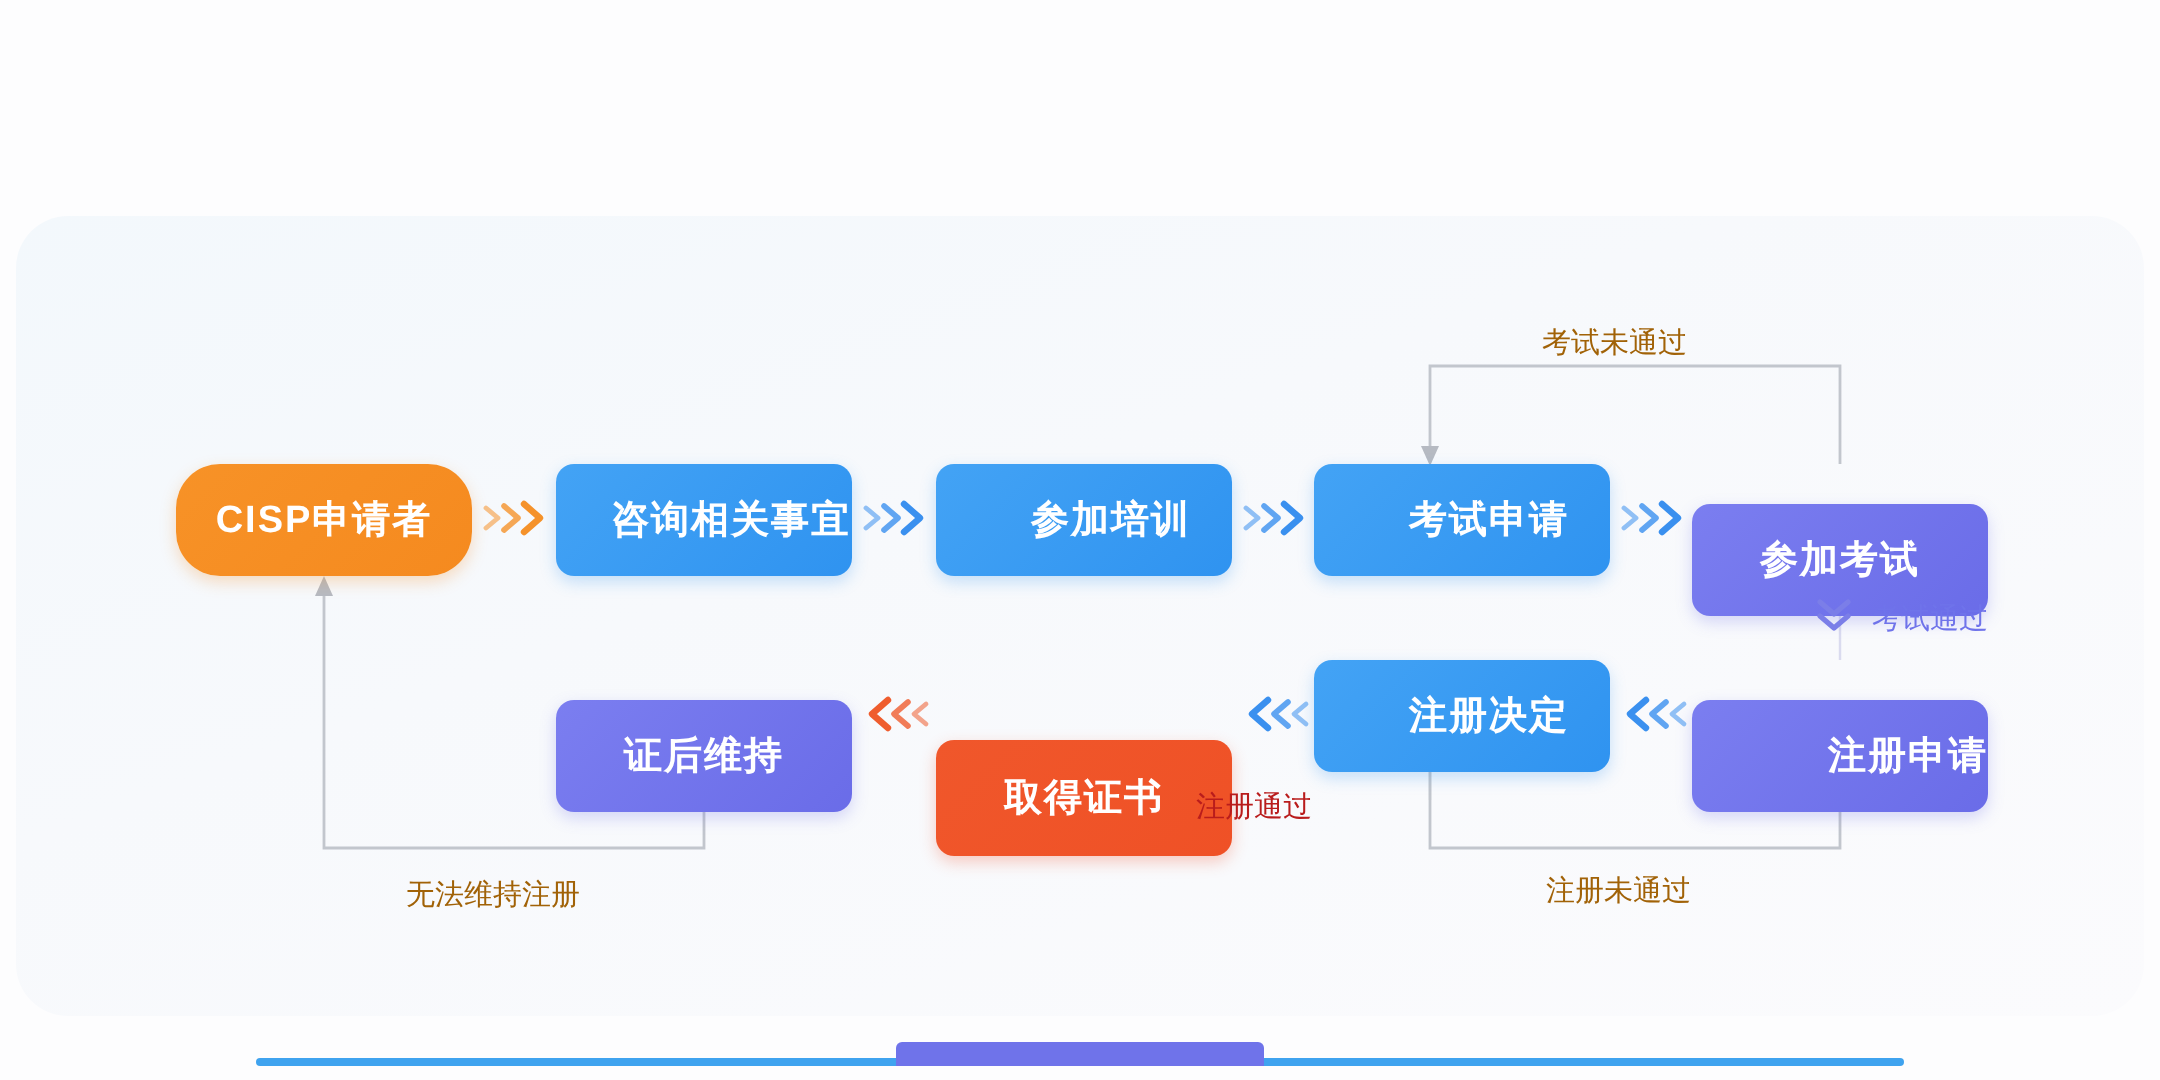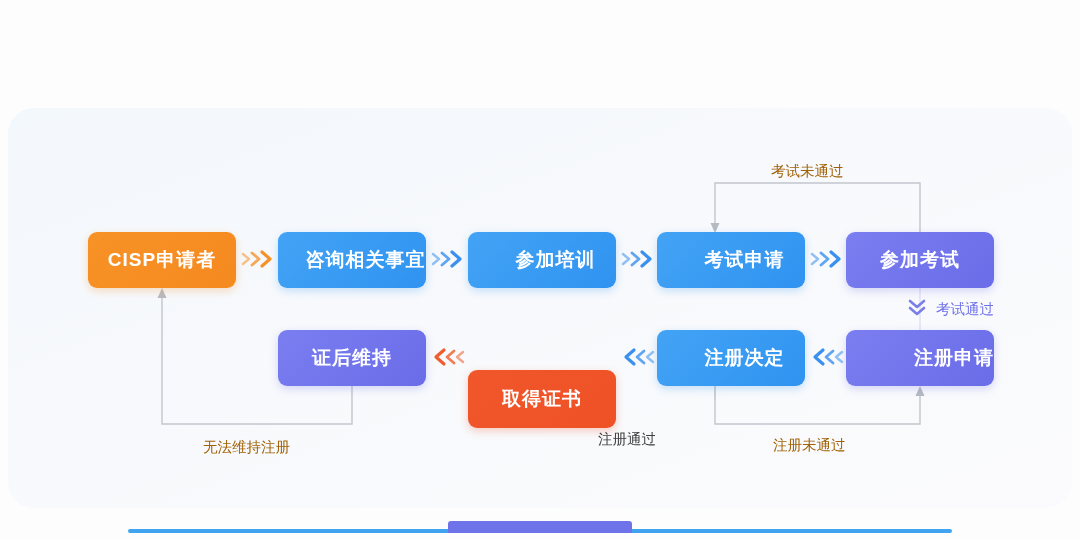--- a/index.html
+++ b/index.html
@@ -35,42 +35,42 @@
     color: #ffffff;
     font-size: 19px;
     font-weight: bold;
     letter-spacing: 1px;
     white-space: nowrap;
     z-index: 5;
   }
   .node.orange  { background: linear-gradient(135deg,#f79227,#f58a1f); box-shadow: 0 3px 8px rgba(245,140,35,.28); }
   .node.red     { background: linear-gradient(135deg,#f0572b,#ef5126); box-shadow: 0 3px 8px rgba(240,80,40,.28); }
   .node.blue    { background: linear-gradient(135deg,#43a3f5,#2f93f0); box-shadow: 0 3px 8px rgba(47,147,240,.26); padding-left: 27px; }
-  .node.purple  { background: linear-gradient(135deg,#7b7ef0,#6a6ce8); box-shadow: 0 3px 8px rgba(106,108,232,.26); }
+  .node.purple  { background: linear-gradient(135deg,#7b7ef0,#6a6ce8); box-shadow: 0 3px 8px rgba(106,108,232,.26); margin-top: 20px; }
 
   
   .chevrons {
     position: absolute;
     display: flex; align-items: center;
     z-index: 6;
   }
   .chevrons svg { display: block; }
 
   
   #lines { position: absolute; left: 0; top: 0; width: 1080px; height: 540px; z-index: 2; }
 
   
   .edge-label {
     position: absolute;
     font-size: 14.5px;
     white-space: nowrap;
     z-index: 7;
   }
   .edge-label.grey   { color: #a16207; }
-  .edge-label.blue   { color: #404040; margin-top: 36px; }
+  .edge-label.blue   { color: #b91c1c; }
   .edge-label.purple { color: #6f73ea; }
 
   
   .down-chevrons { position: absolute; z-index: 7; }
 
   
   #footer-bar {
     position: absolute; left: 128px; top: 529px;
     width: 824px; height: 4px;
     background: #3fa3ef; border-radius: 2px; z-index: 3;
@@ -109,21 +109,21 @@
     <g>
       <path d="M920,288 L920,330" fill="none" stroke="#c9cbe8" stroke-width="1.2" opacity="0.65"></path>
     </g>
 
     <g>
       <path d="M715,386 L715,400" fill="none" stroke="#c2c6cd" stroke-width="1.2" opacity="0.6"></path>
     </g>
   </svg>
 
   <div id="nodes-layer">
-      <div class="node orange" style="left: 88px; top: 232px; width: 148px; height: 56px;">
+      <div class="node orange" style="left: 88px; top: 232px; width: 148px; height: 56px; border-radius: 22px;">
         <span>CISP申请者</span>
       </div>
       <div class="node blue" style="left: 278px; top: 232px; width: 148px; height: 56px;">
         <span>咨询相关事宜</span>
       </div>
       <div class="node blue" style="left: 468px; top: 232px; width: 148px; height: 56px;">
         <span>参加培训</span>
       </div>
       <div class="node blue" style="left: 657px; top: 232px; width: 148px; height: 56px;">
         <span>考试申请</span>

